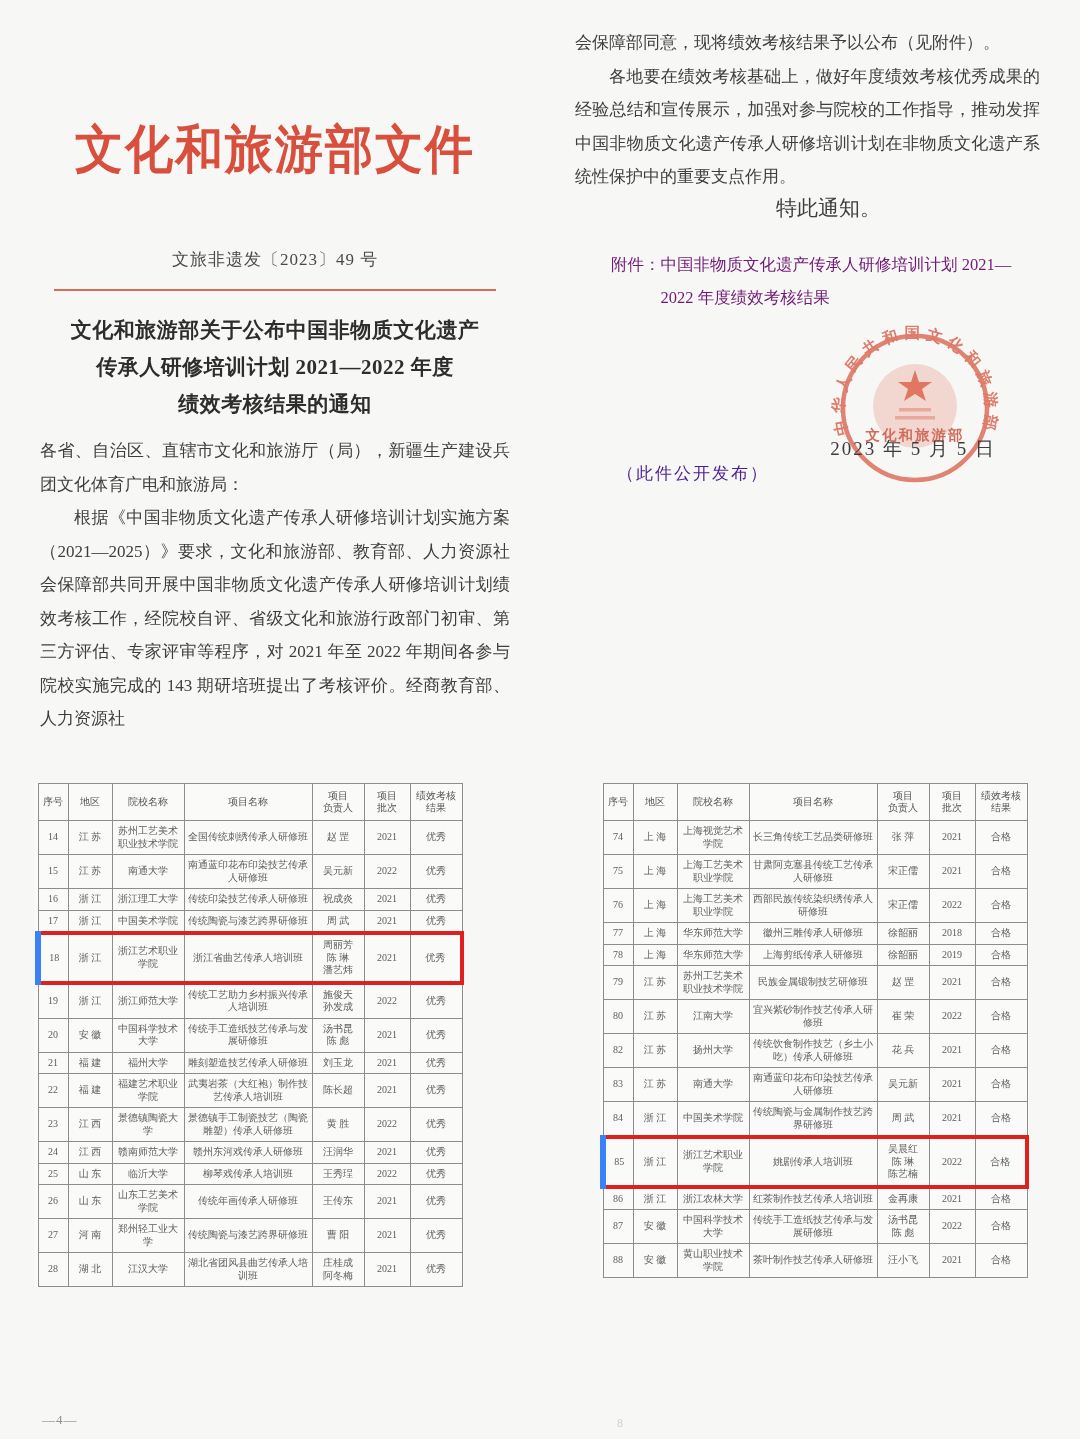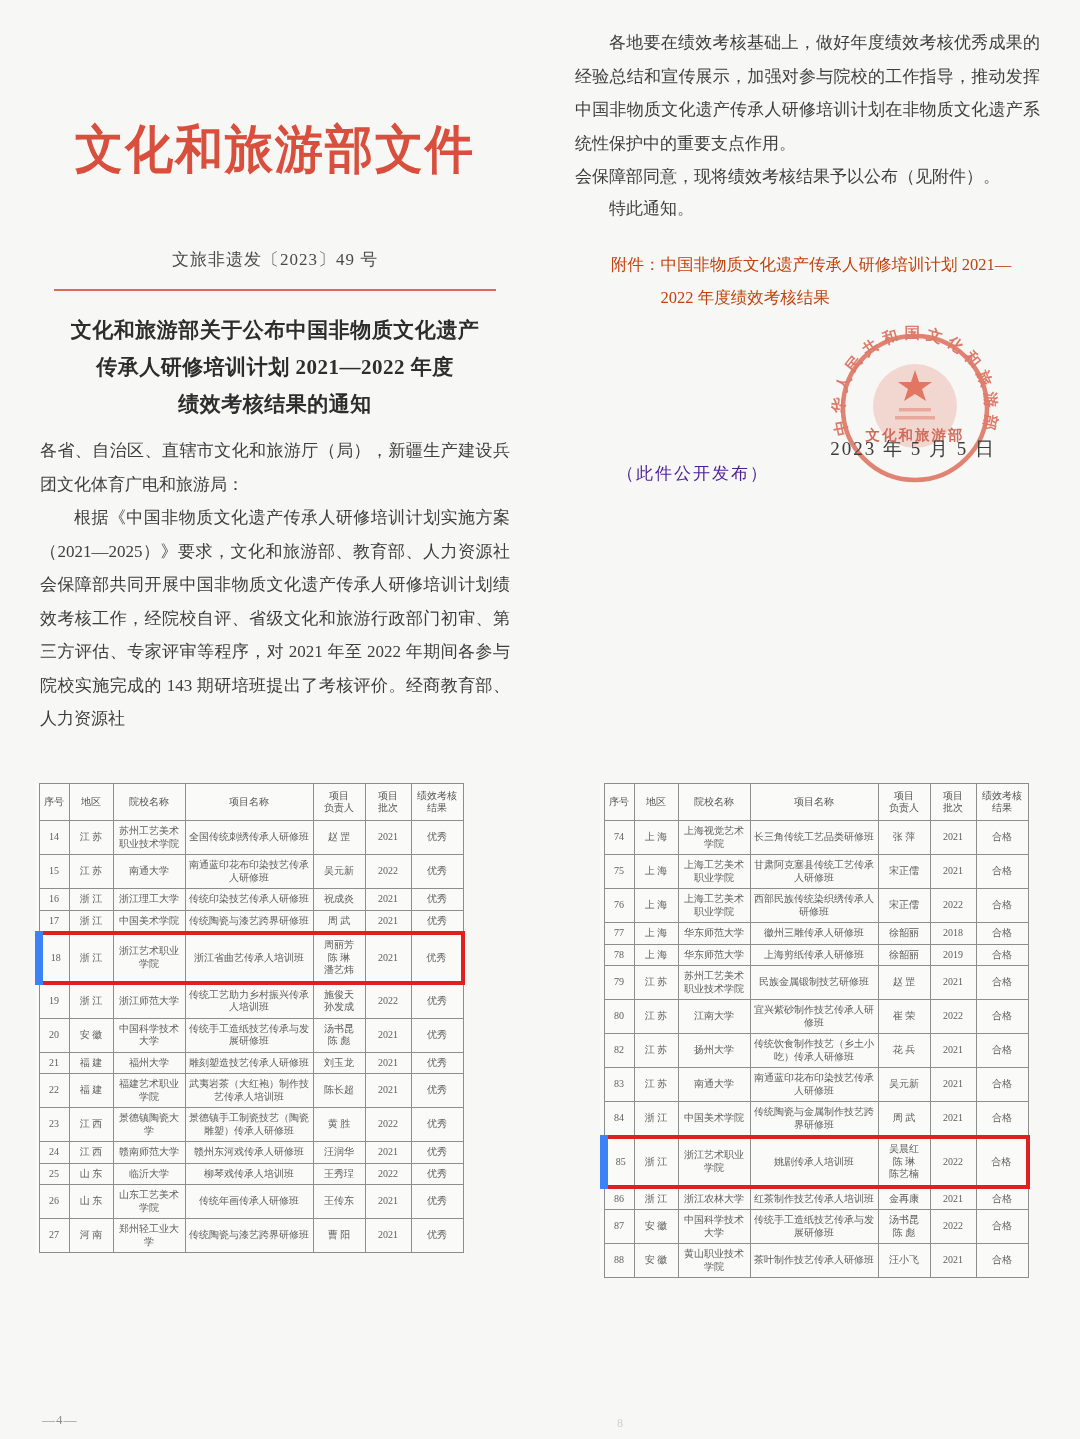--- a/index.html
+++ b/index.html
@@ -34,24 +34,24 @@
     text-align:center; font-size:21px; font-weight:bold; color:#2d2d2d;
     line-height:37px; letter-spacing:0.5px;
   }
   .body-block { position:absolute; left:0; width:100%; font-size:17px;
     color:#3e3e3e; text-align:justify; }
   .body-left  { top:434px; }
   .body-right { top:26px; }
   .para { line-height:33.5px; }
   .para.ind { text-indent:2em; }
   .closing { position:absolute; top:192px; left:0; width:100%;
-    font-size:17px; color:#3e3e3e; text-indent:2em; line-height:33px; }
+    font-size:21px; color:#3e3e3e; text-indent:2em; line-height:33px;text-align:center; }
 
   .attachment { position:absolute; top:248px; left:36px; width:420px;
-    font-size:16.5px; color:#c2410c; line-height:33px; display:flex; }
+    font-size:16.5px; color:#701a75; line-height:33px; display:flex; }
   .attachment .att-label { white-space:nowrap; }
   .attachment .att-text { white-space:pre-line; }
 
   .seal-wrap { position:absolute; top:322px; left:252px; width:176px; height:176px; }
   .seal-date {
     position:absolute; top:436px; left:228px; width:220px; text-align:center;
     font-size:19px; color:#3c3c3c; letter-spacing:2px;
   }
   .public-release {
     position:absolute; top:462px; left:42px;
@@ -68,21 +68,21 @@
   }
   table.doc-table th {
     border:1px solid #8d8d8d; font-weight:normal; font-size:10px;
     color:#555; padding:6px 1px; line-height:12px;
   }
   table.doc-table td {
     border:1px solid #8d8d8d; padding:4px 2px; line-height:12.5px;
   }
   td.leader { white-space:pre-line; }
   tr.hl td { border-top:4px solid #e01f1f; border-bottom:4px solid #e01f1f; }
-  tr.hl td:first-child { border-left:8px solid #3b82f6; }
+  tr.hl td:first-child { border-left:6px solid #3b82f6; }
   tr.hl td:last-child  { border-right:4px solid #e01f1f; }
 
   .page-num-left {
     position:absolute; top:1412px; left:2px;
     font-size:13px; color:#8f8f8f; letter-spacing:1px;
   }
   .page-num-right {
     position:absolute; top:1416px; left:42px;
     font-size:12px; color:#cfcfcc;
   }
@@ -254,31 +254,41 @@
             </tr>
             <tr>
               <td>27</td>
               <td>河 南</td>
               <td>郑州轻工业大学</td>
               <td>传统陶瓷与漆艺跨界研修班</td>
               <td class="leader">曹 阳</td>
               <td>2021</td>
               <td>优秀</td>
             </tr>
+            <tr>
+              <td>28</td>
+              <td>湖 北</td>
+              <td>江汉大学</td>
+              <td>湖北省团风县曲艺传承人培训班</td>
+              <td class="leader">庄桂成
+阿冬梅</td>
+              <td>2021</td>
+              <td>优秀</td>
+            </tr>
           </tbody>
       </table>
     </div>
 
     <div class="page-num-left">—4—</div>
   </div>
 
   <div class="page page-right">
     <div class="body-block body-right">
+        <div class="para">会保障部同意，现将绩效考核结果予以公布（见附件）。</div>
         <div class="para ind">各地要在绩效考核基础上，做好年度绩效考核优秀成果的经验总结和宣传展示，加强对参与院校的工作指导，推动发挥中国非物质文化遗产传承人研修培训计划在非物质文化遗产系统性保护中的重要支点作用。</div>
-        <div class="para">会保障部同意，现将绩效考核结果予以公布（见附件）。</div>
       </div>
     <div class="closing">特此通知。</div>
 
     <div class="attachment">
       <span class="att-label">附件：</span>
       <span class="att-text">中国非物质文化遗产传承人研修培训计划 2021—
 2022 年度绩效考核结果</span>
     </div>
 
     <div class="seal-wrap">

